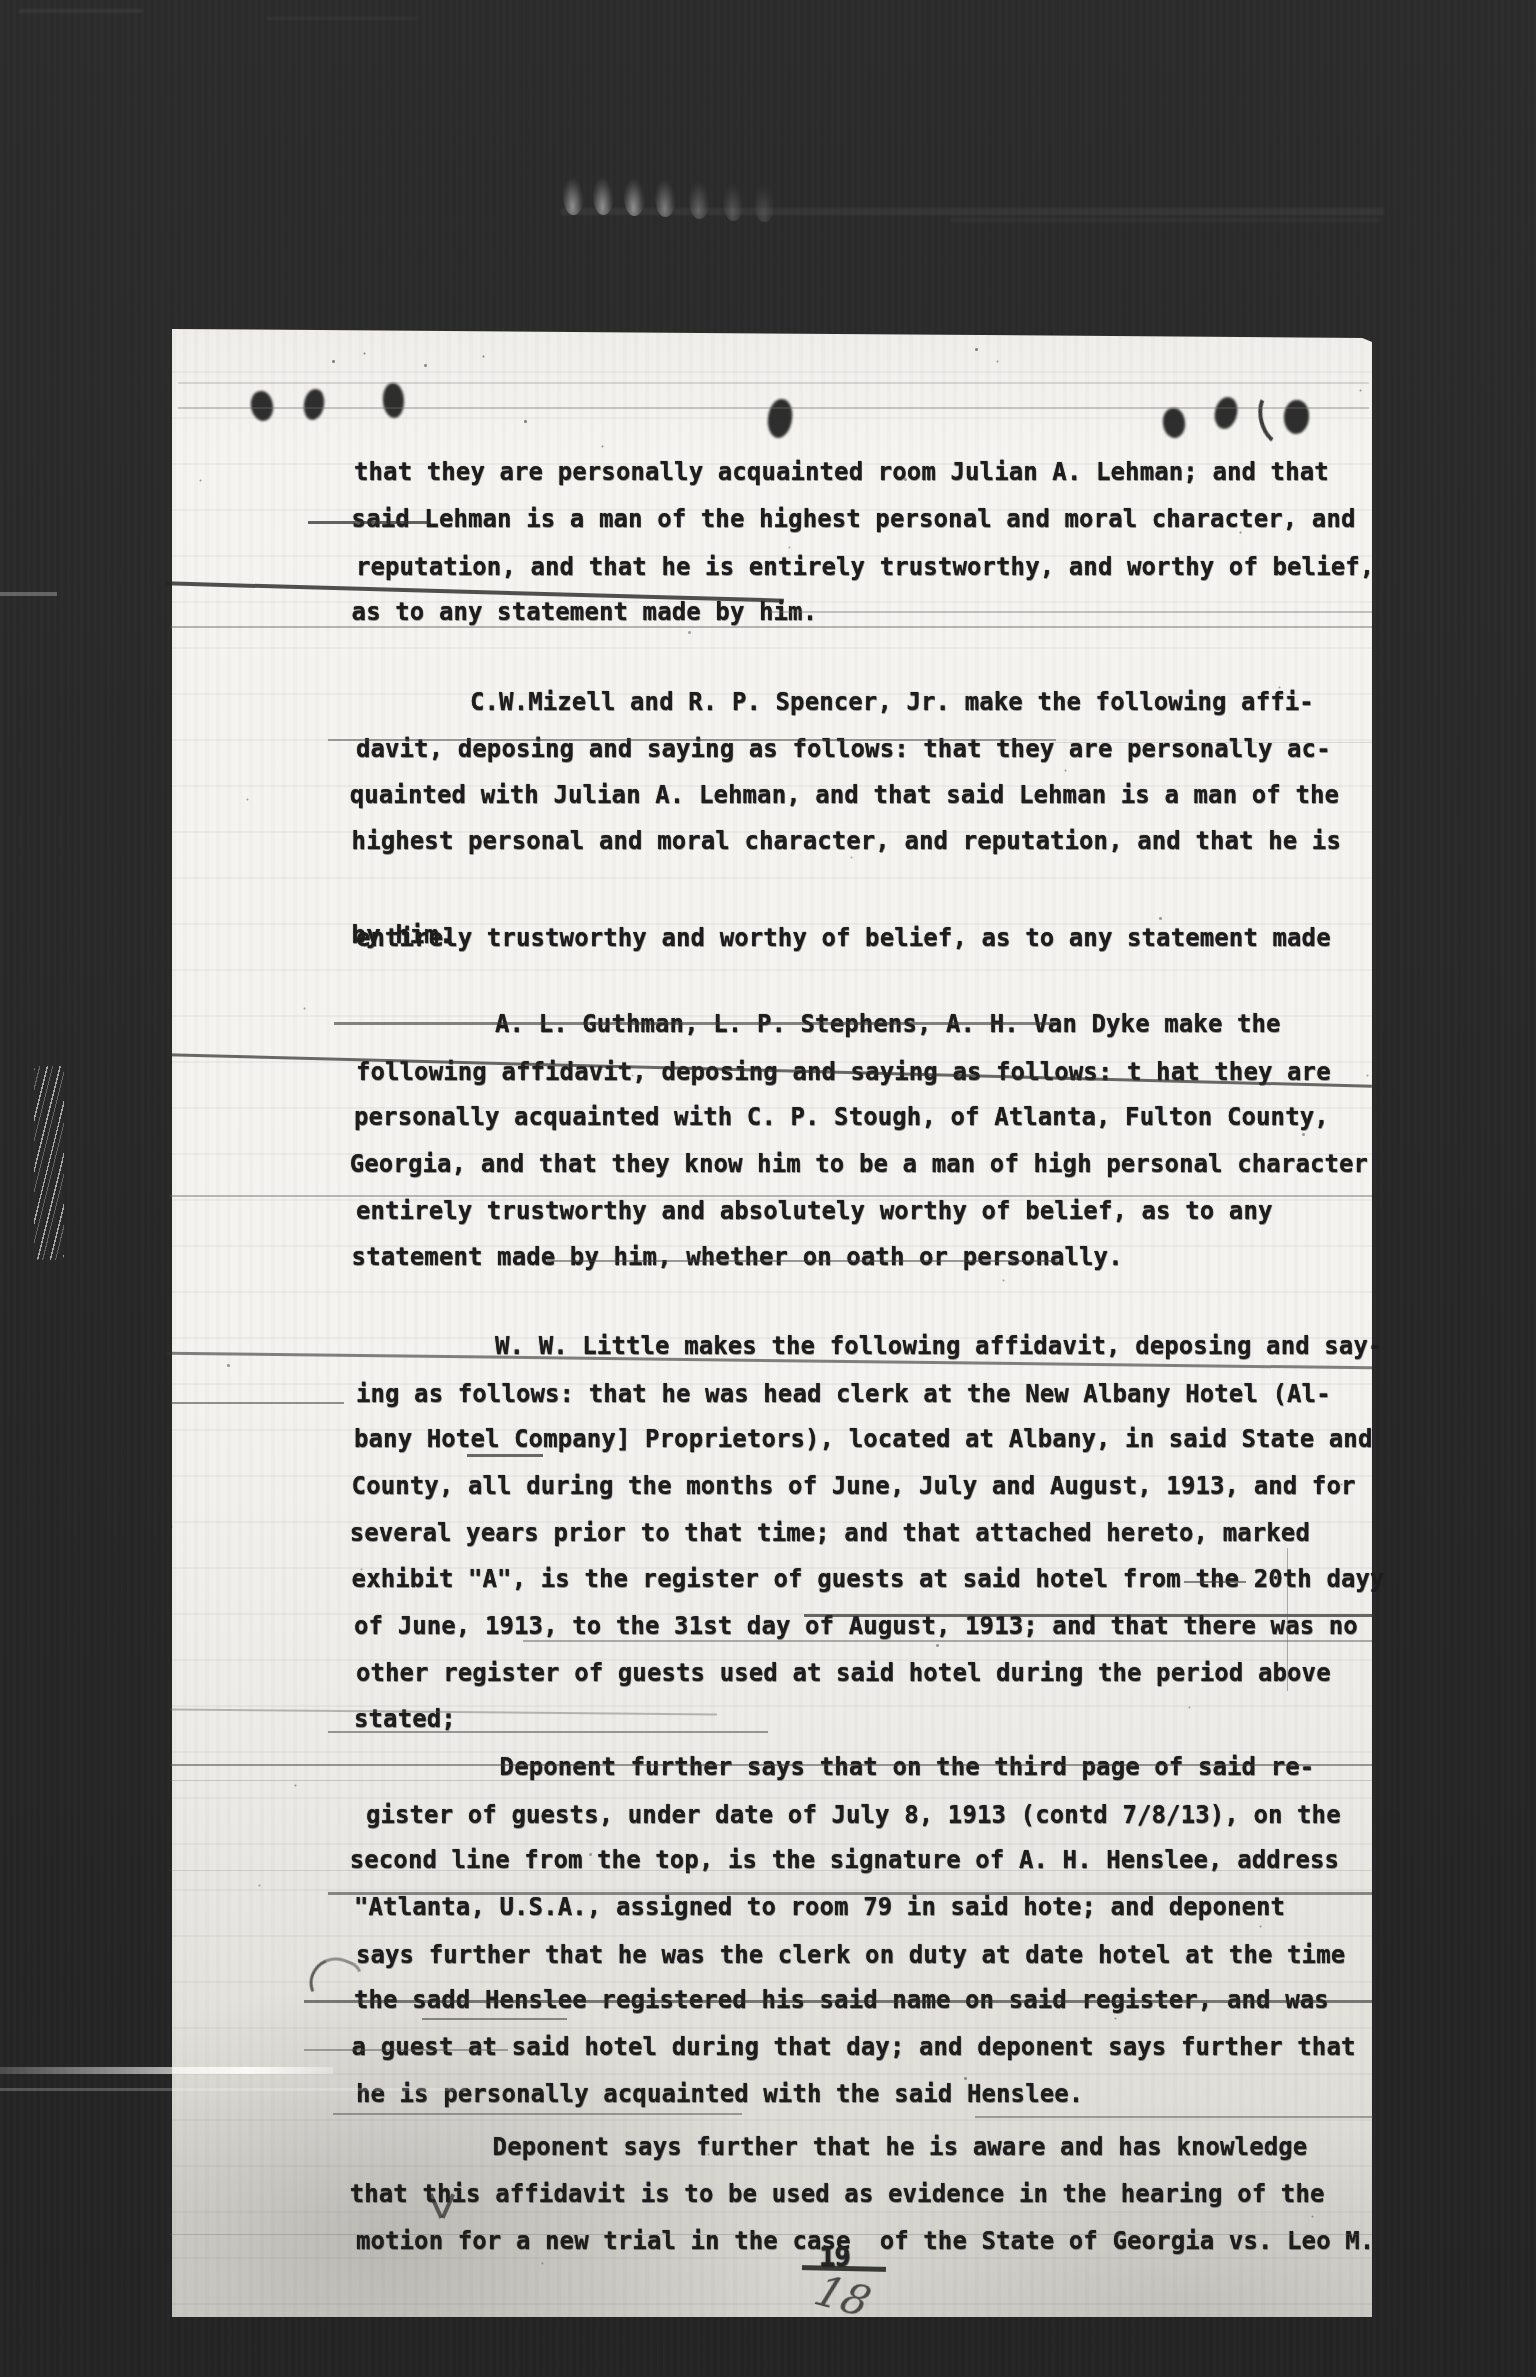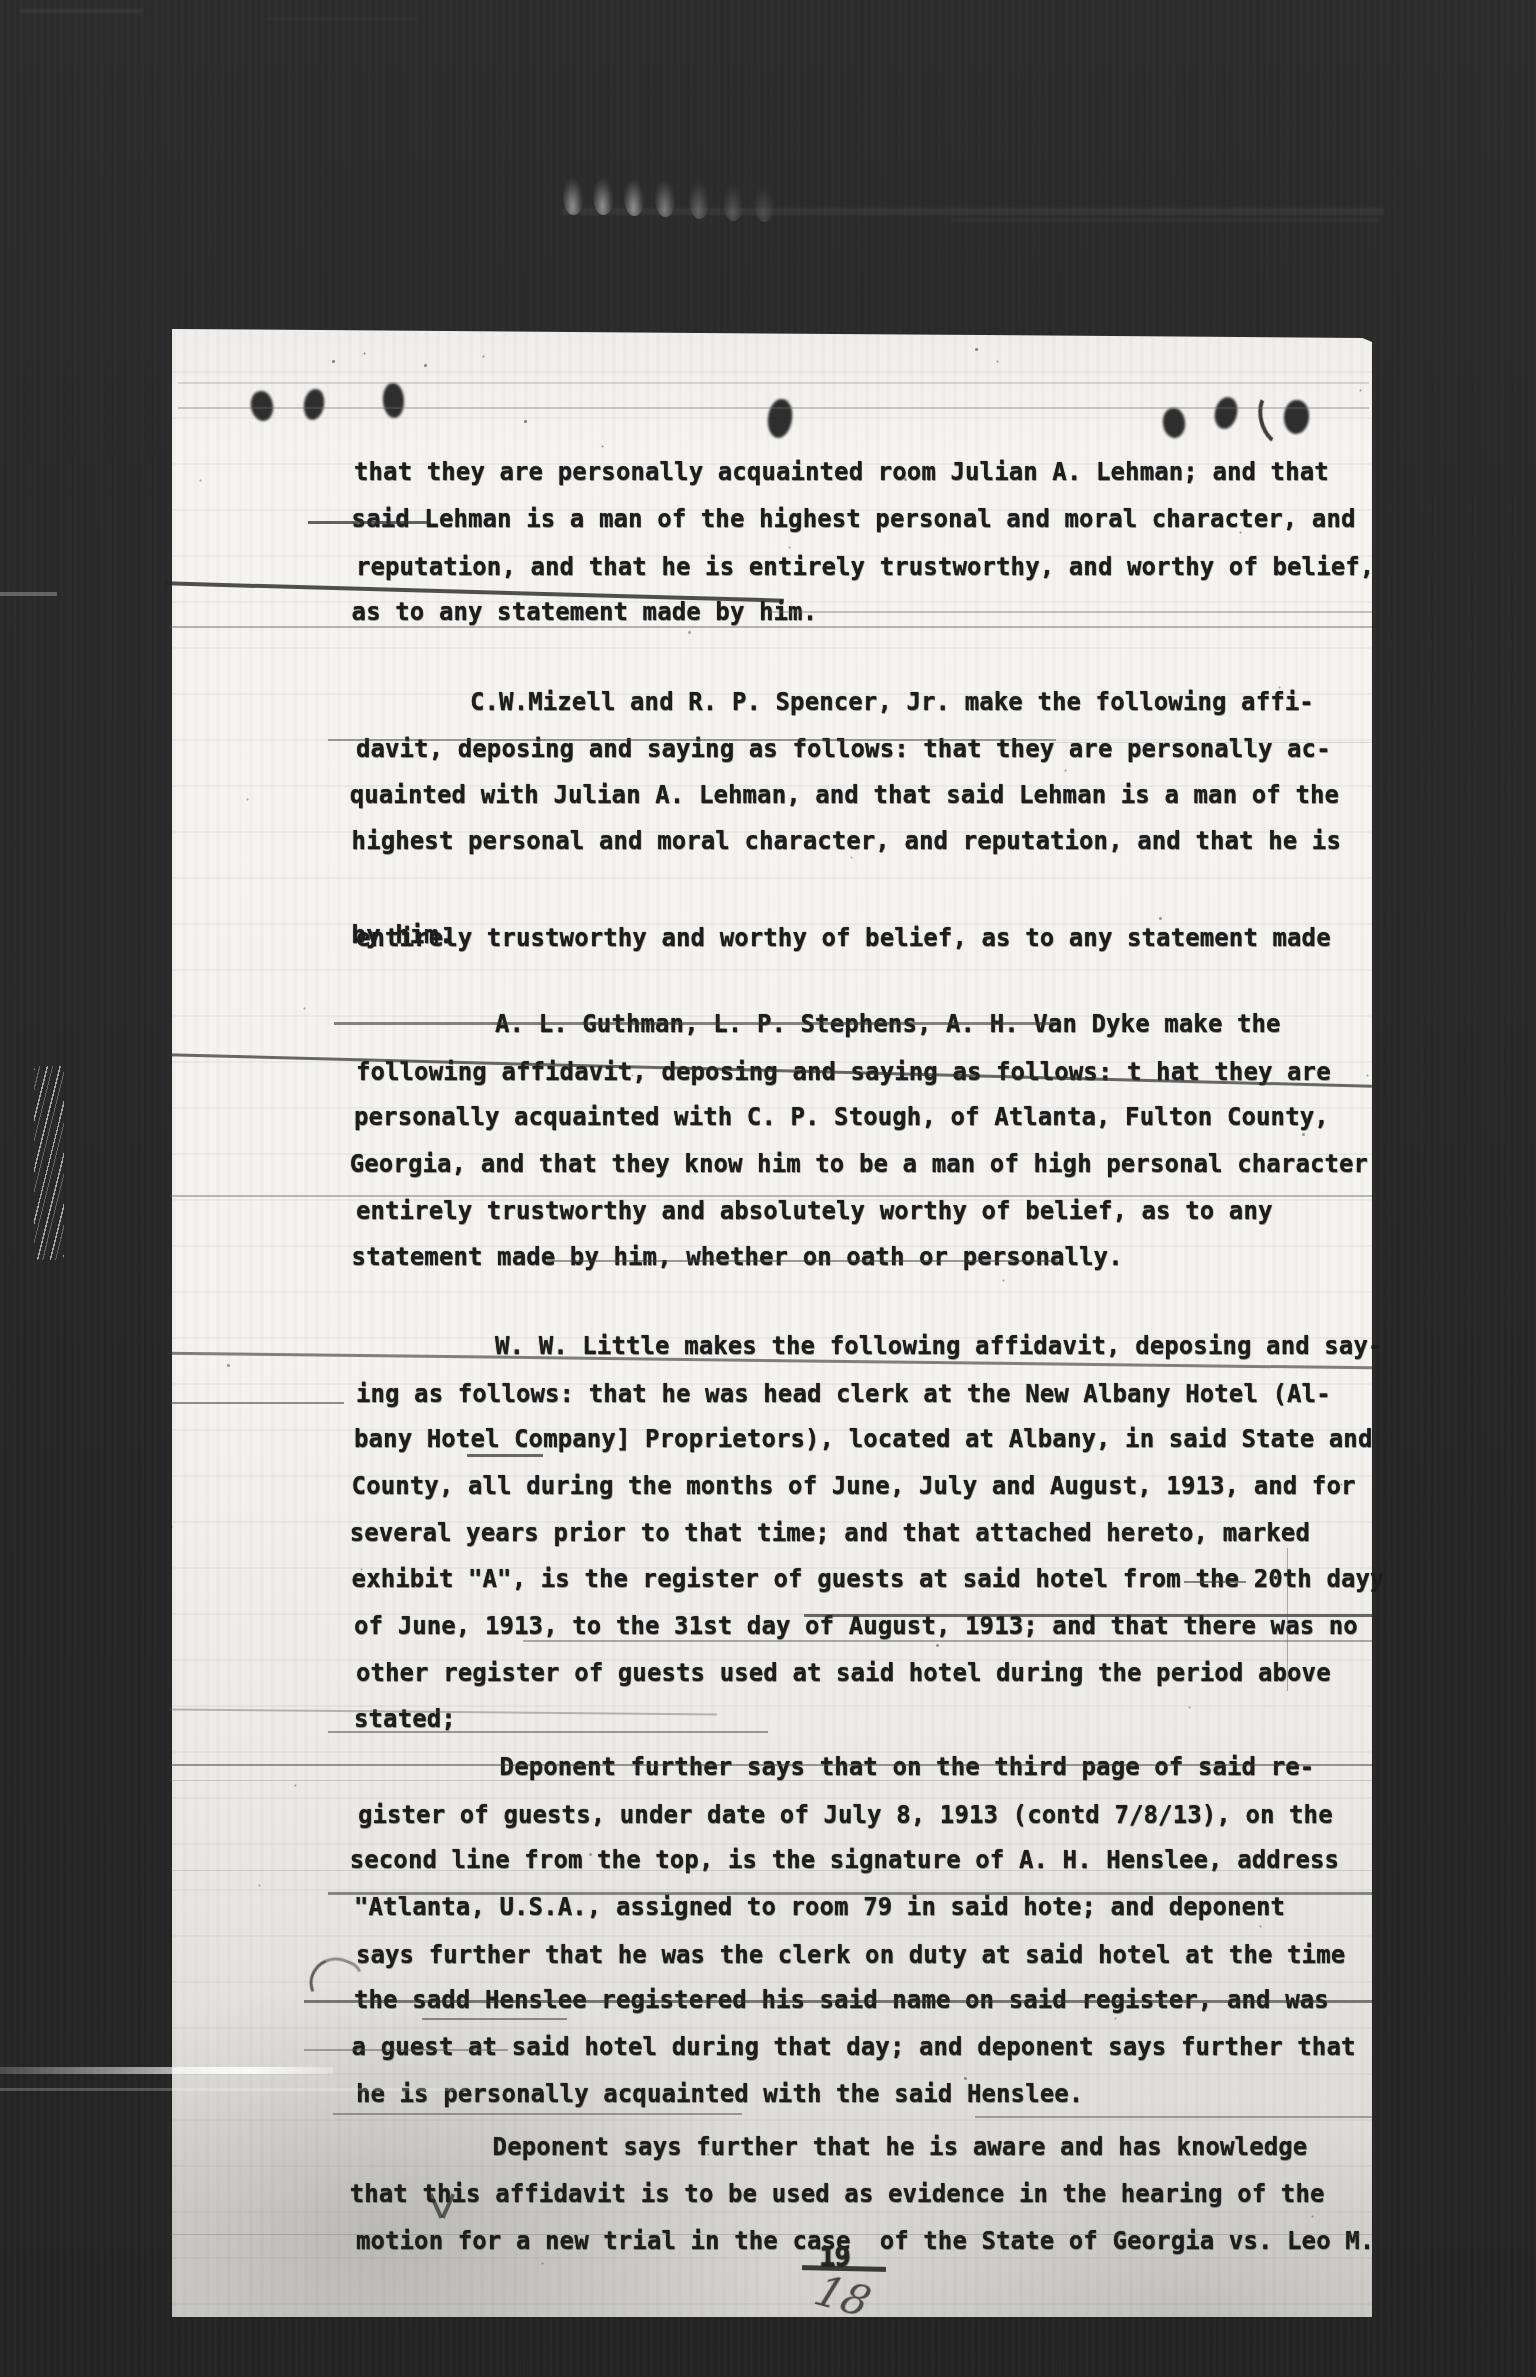--- a/index.html
+++ b/index.html
@@ -152,24 +152,24 @@
       <div class="tline" style="top: 1323px; left: 495px;">W. W. Little makes the following affidavit, deposing and say-</div>
       <div class="tline" style="top: 1370px; left: 354px;">ing as follows: that he was head clerk at the New Albany Hotel (Al-</div>
       <div class="tline" style="top: 1416px; left: 354px;">bany Hotel Company] Proprietors), located at Albany, in said State and</div>
       <div class="tline" style="top: 1463px; left: 354px;">County, all during the months of June, July and August, 1913, and for</div>
       <div class="tline" style="top: 1510px; left: 354px;">several years prior to that time; and that attached hereto, marked</div>
       <div class="tline" style="top: 1556px; left: 354px;">exhibit "A", is the register of guests at said hotel from the 20th dayy</div>
       <div class="tline" style="top: 1603px; left: 354px;">of June, 1913, to the 31st day of August, 1913; and that there was no</div>
       <div class="tline" style="top: 1649px; left: 354px;">other register of guests used at said hotel during the period above</div>
       <div class="tline" style="top: 1696px; left: 354px;">stated;</div>
       <div class="tline" style="top: 1744px; left: 495px; margin-left: 7px;">Deponent further says that on the third page of said re-</div>
-      <div class="tline" style="top: 1791px; left: 356px;">gister of guests, under date of July 8, 1913 (contd 7/8/13), on the</div>
+      <div class="tline" style="top: 1791px; left: 364px;">gister of guests, under date of July 8, 1913 (contd 7/8/13), on the</div>
       <div class="tline" style="top: 1837px; left: 354px;">second line from the top, is the signature of A. H. Henslee, address</div>
       <div class="tline" style="top: 1884px; left: 354px;">"Atlanta, U.S.A., assigned to room 79 in said hote; and deponent</div>
-      <div class="tline" style="top: 1931px; left: 354px;">says further that he was the clerk on duty at said hotel at the time</div>
+      <div class="tline" style="top: 1931px; left: 354px;">says further that he was the clerk on duty at date hotel at the time</div>
       <div class="tline" style="top: 1977px; left: 354px;">the sadd Henslee registered his said name on said register, and was</div>
       <div class="tline" style="top: 2024px; left: 354px;">a guest at said hotel during that day; and deponent says further that</div>
       <div class="tline" style="top: 2070px; left: 354px;">he is personally acquainted with the said Henslee.</div>
       <div class="tline" style="top: 2124px; left: 495px;">Deponent says further that he is aware and has knowledge</div>
       <div class="tline" style="top: 2171px; left: 354px;">that this affidavit is to be used as evidence in the hearing of the</div>
       <div class="tline" style="top: 2217px; left: 354px;">motion for a new trial in the case  of the State of Georgia vs. Leo M.</div>
     </div>
 
   <div class="pnum-struck">19</div>
   <div class="pnum-strike"></div>

